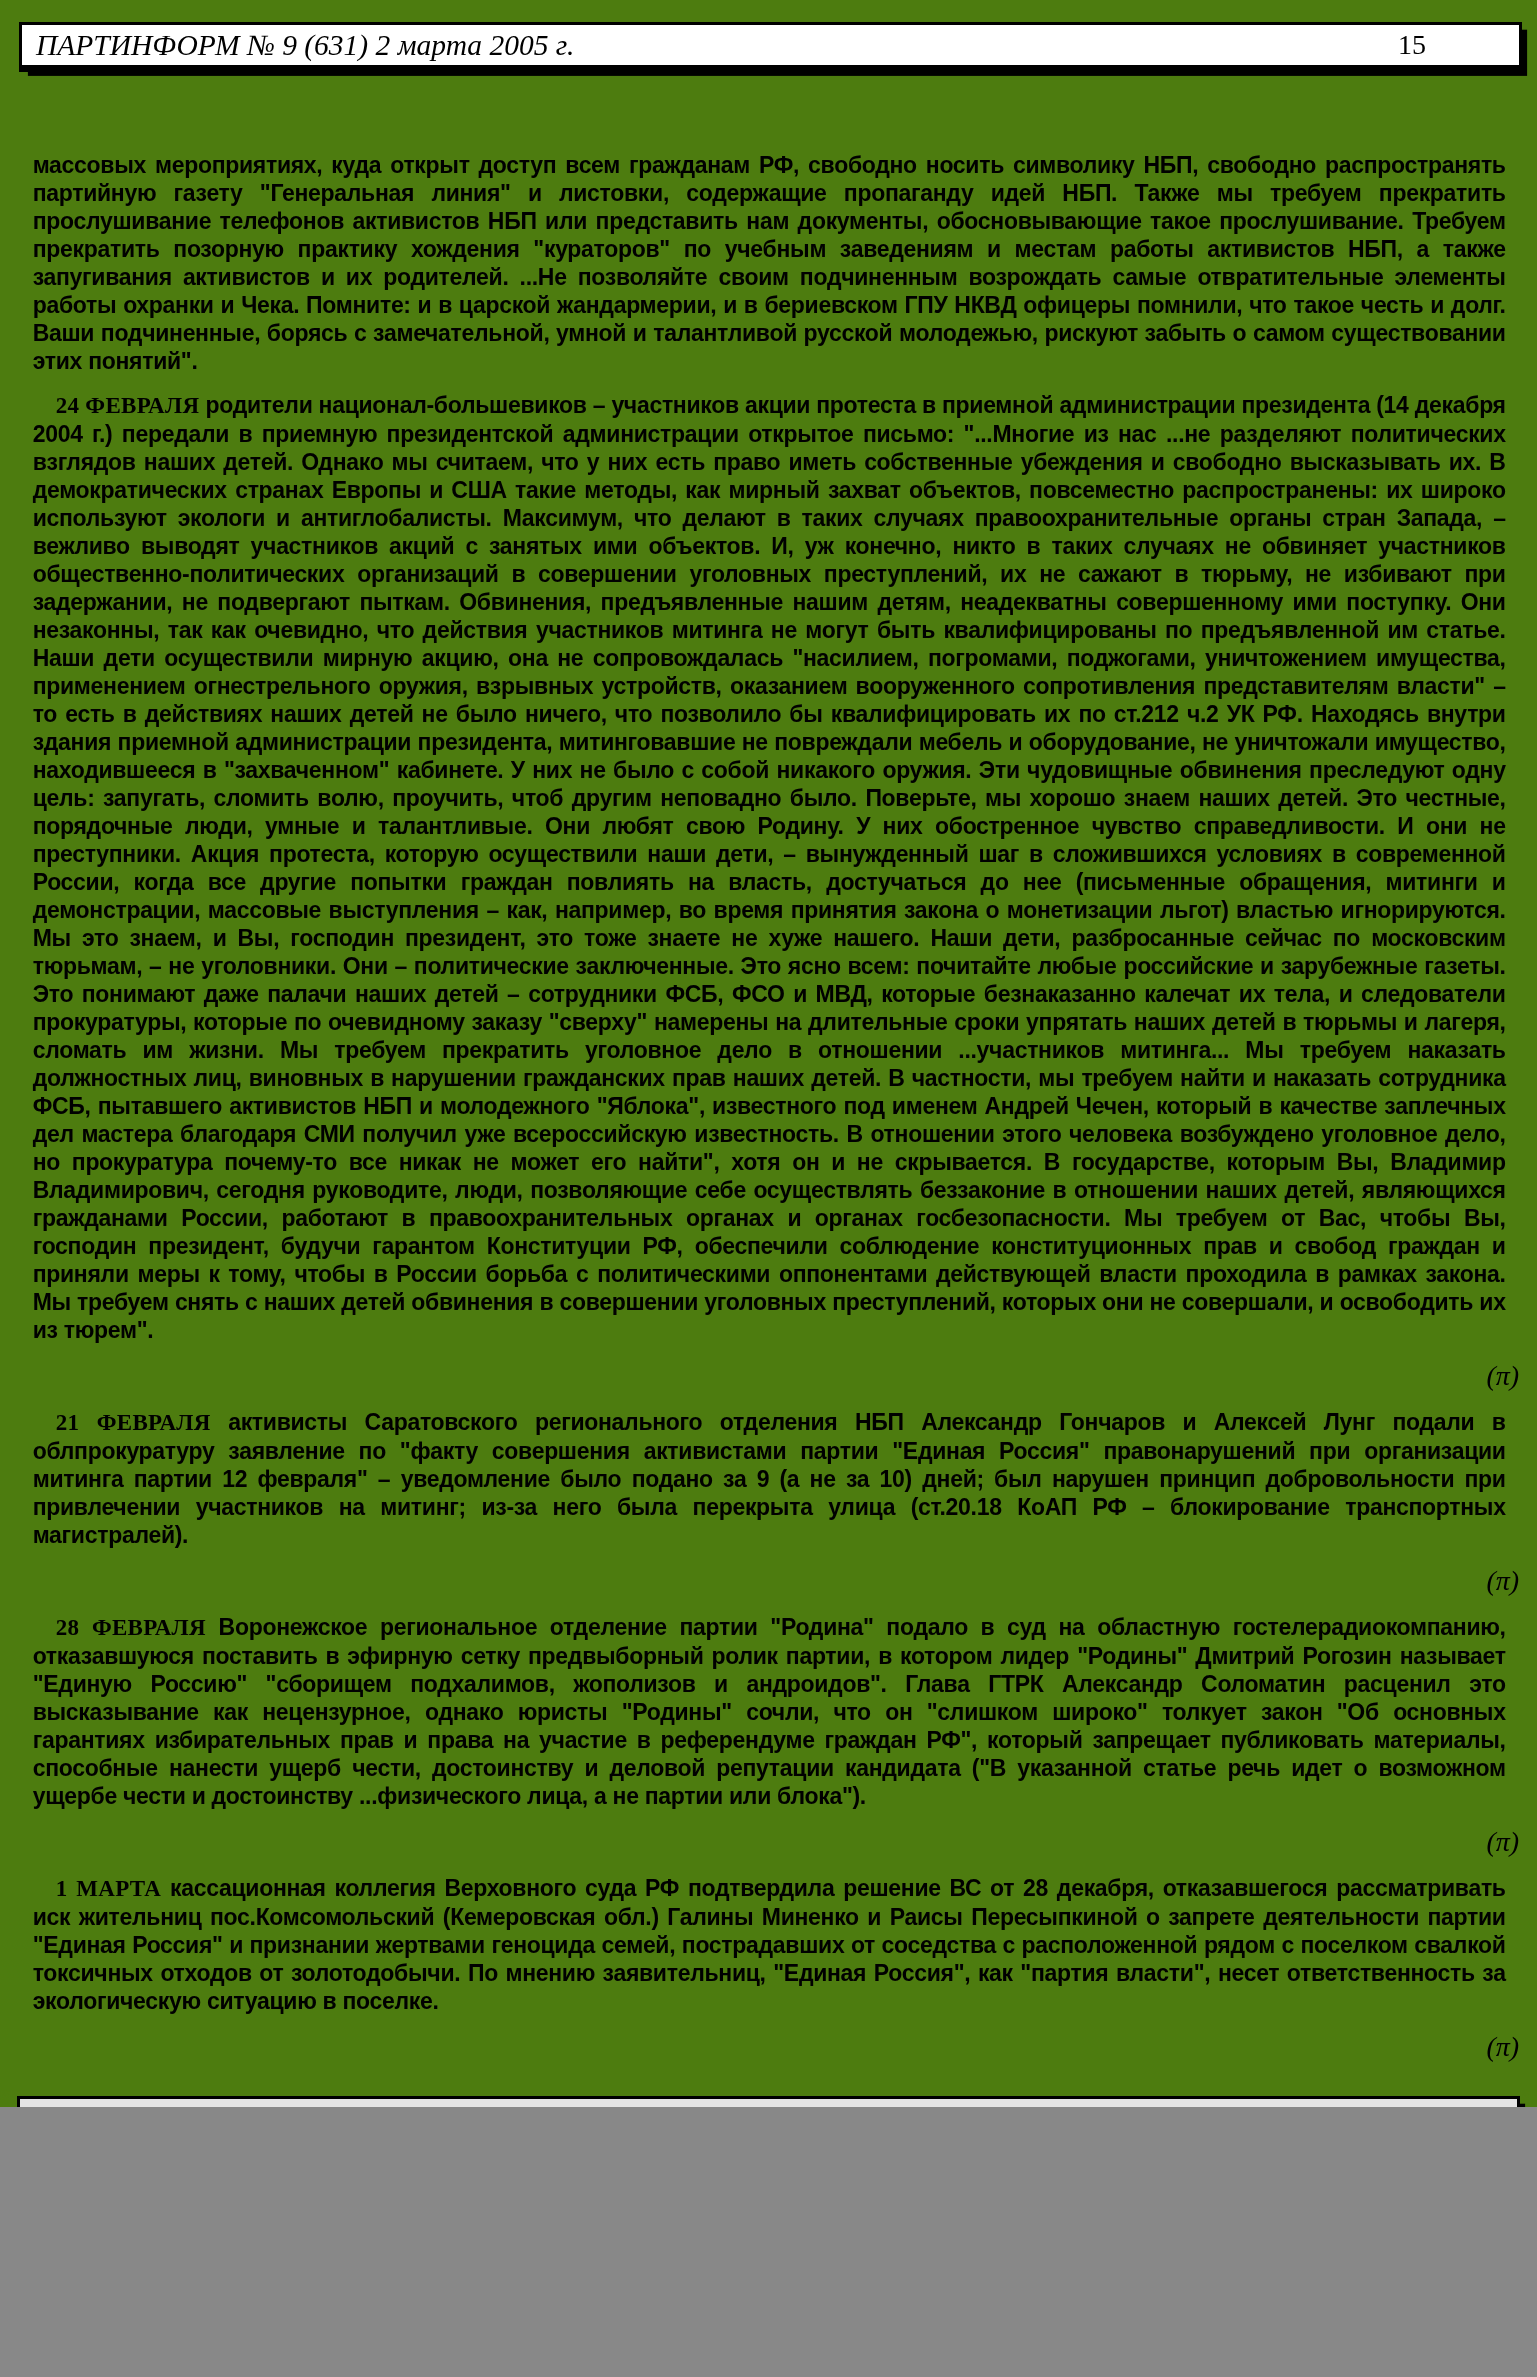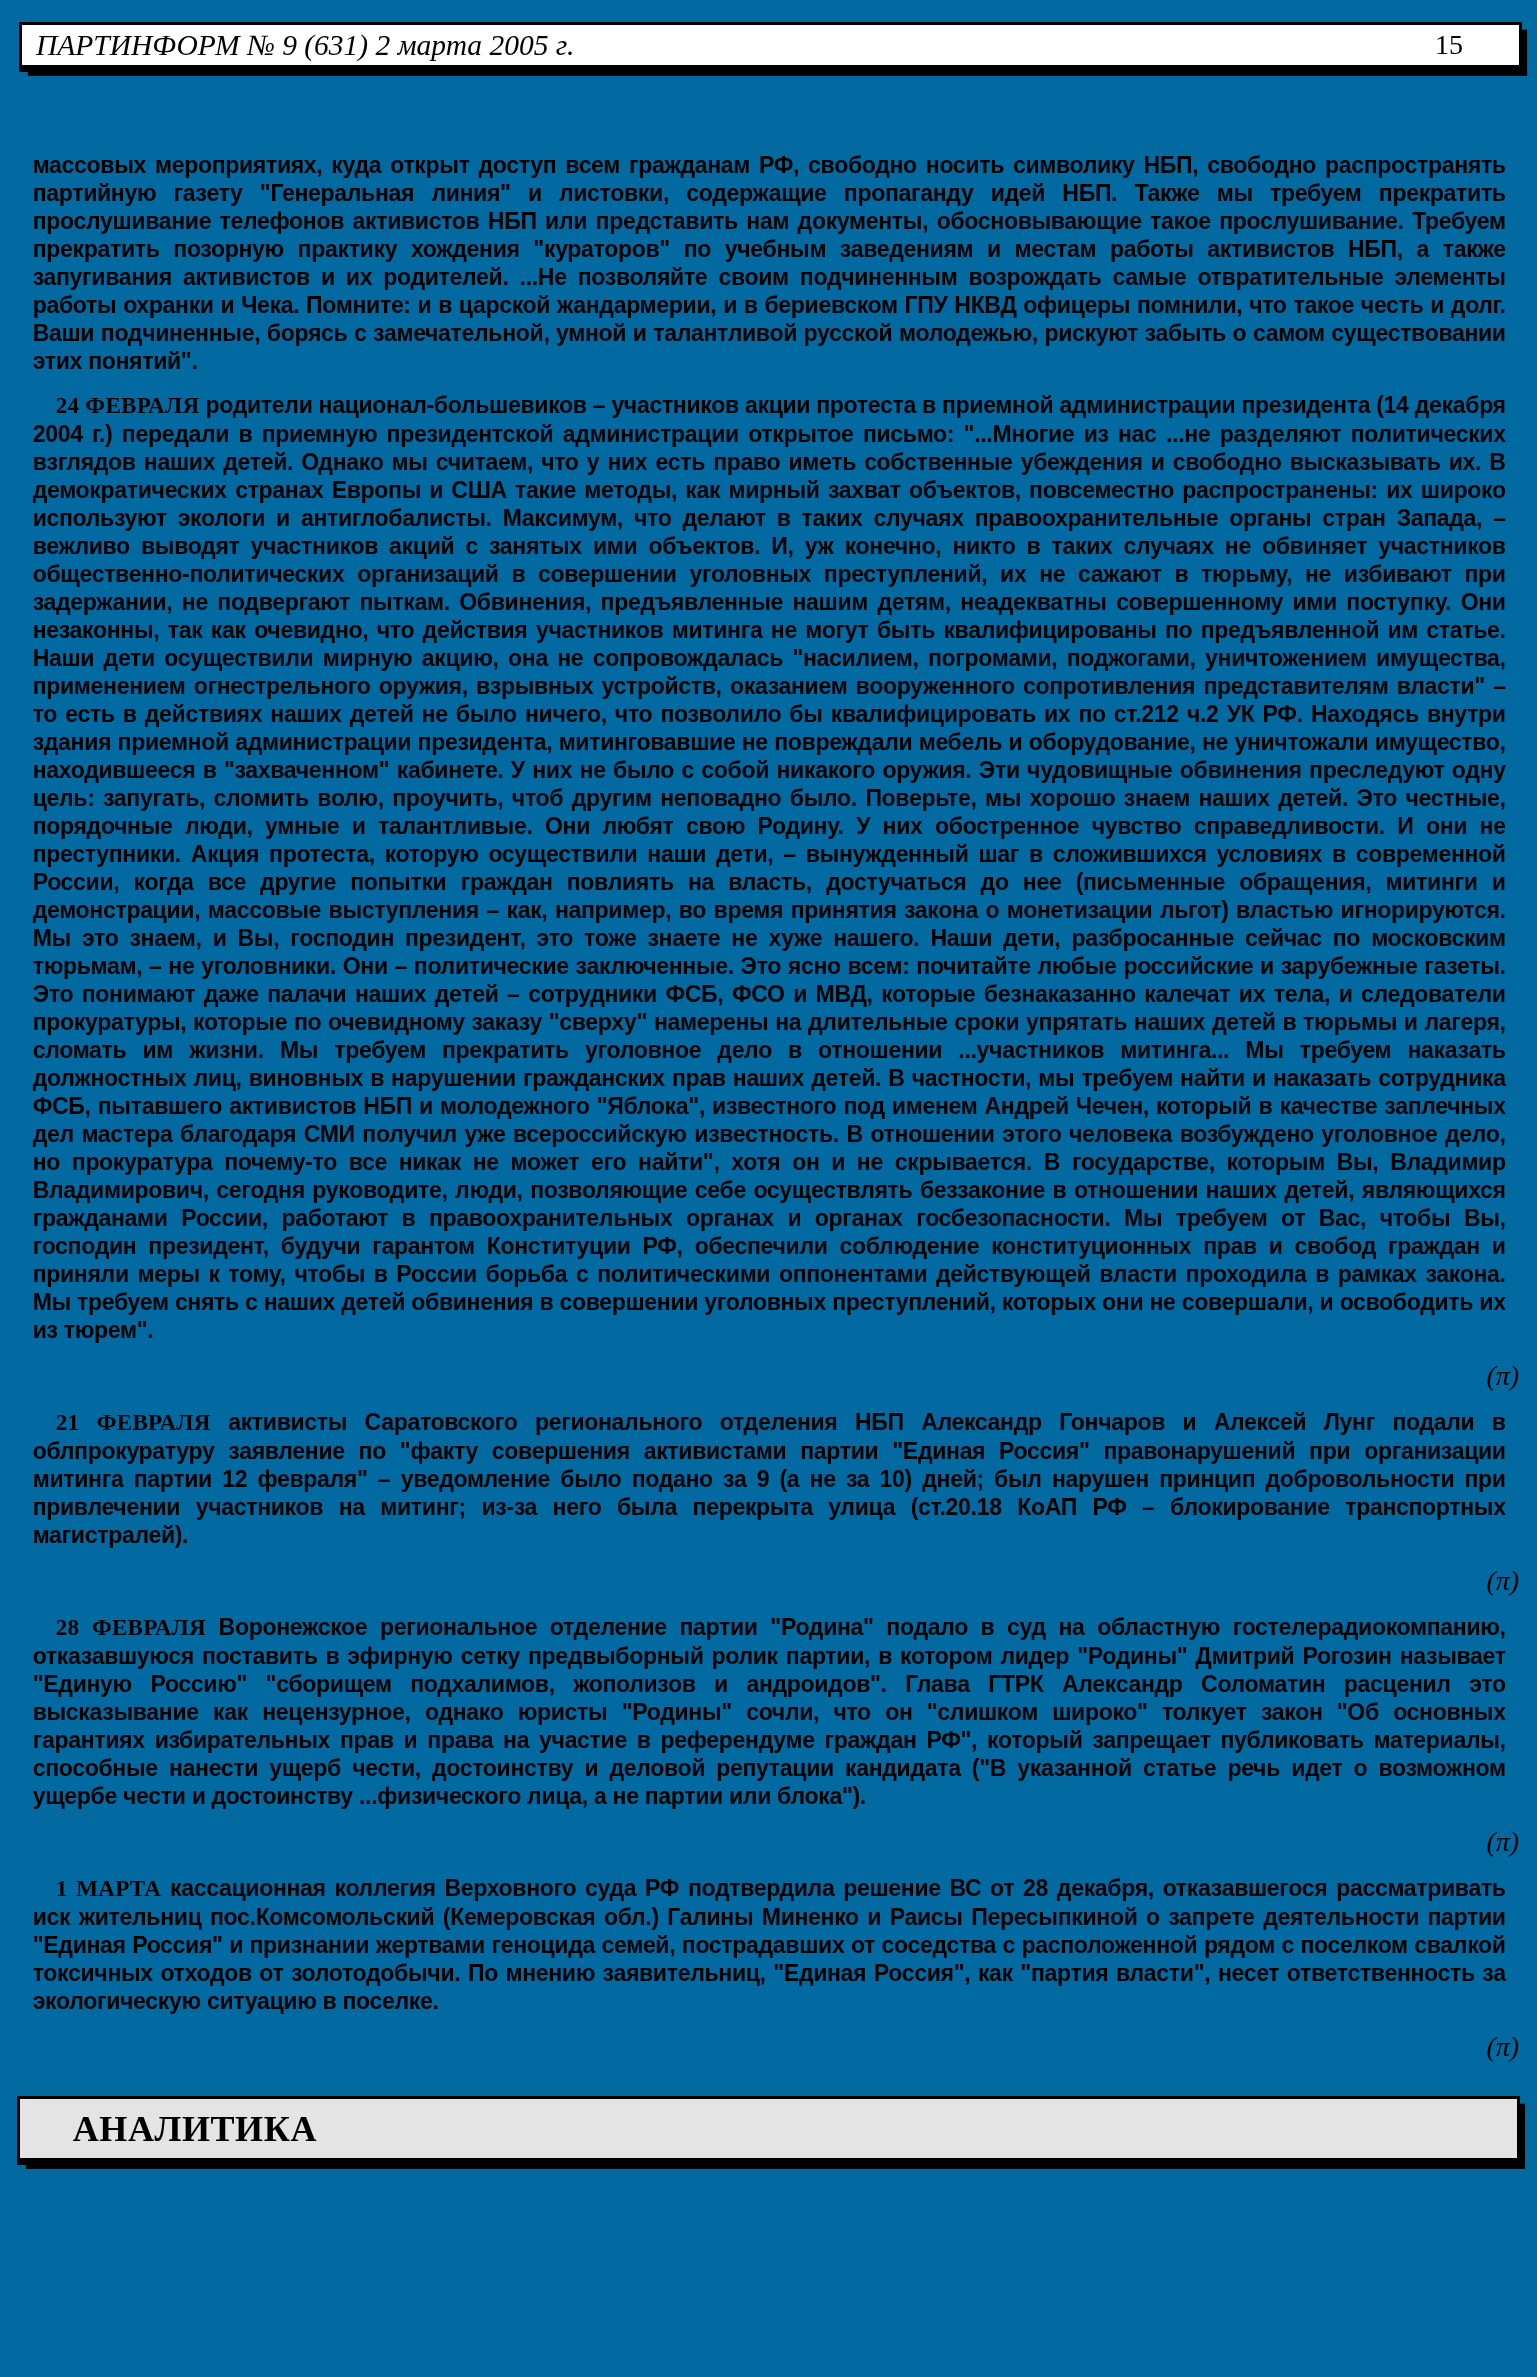--- a/index.html
+++ b/index.html
@@ -1,20 +1,20 @@
 <!DOCTYPE html>
 <html style="font-size:10.2px"><head>
 <meta charset="utf-8">
 <style>
   html, body { margin: 0; padding: 0; background: #888; }
   .page {
     position: relative;
     width: 1537px;
-    height: 2377px;
-    background: #0369a1;
+    height: 2107px;
+    background: #4d7c0f;
     overflow: hidden;
     font-family: "Liberation Sans", sans-serif;
     color: #000;
   }
   .shadow-box {
     border: 3.8px solid #000;
     border-bottom-width: 7px;
     box-shadow: 7px 5.8px 0 -1.9px #000;
     box-sizing: border-box;
   }
@@ -32,21 +32,21 @@
     flex: 1;
     font-family: "Liberation Serif", serif;
     font-style: italic;
     font-size: 29.5px;
     padding-left: 14px;
     white-space: nowrap;
   }
   .header-pagenum {
     font-family: "Liberation Serif", serif;
     font-size: 28px;
-    padding-right: 56px;
+    padding-right: 93px;
   }
   .body-col {
     position: absolute;
     left: 16.7px;
     top: 135px;
     width: 1505px;
   }
   .para {
     margin: 16px;
     font-weight: bold;

